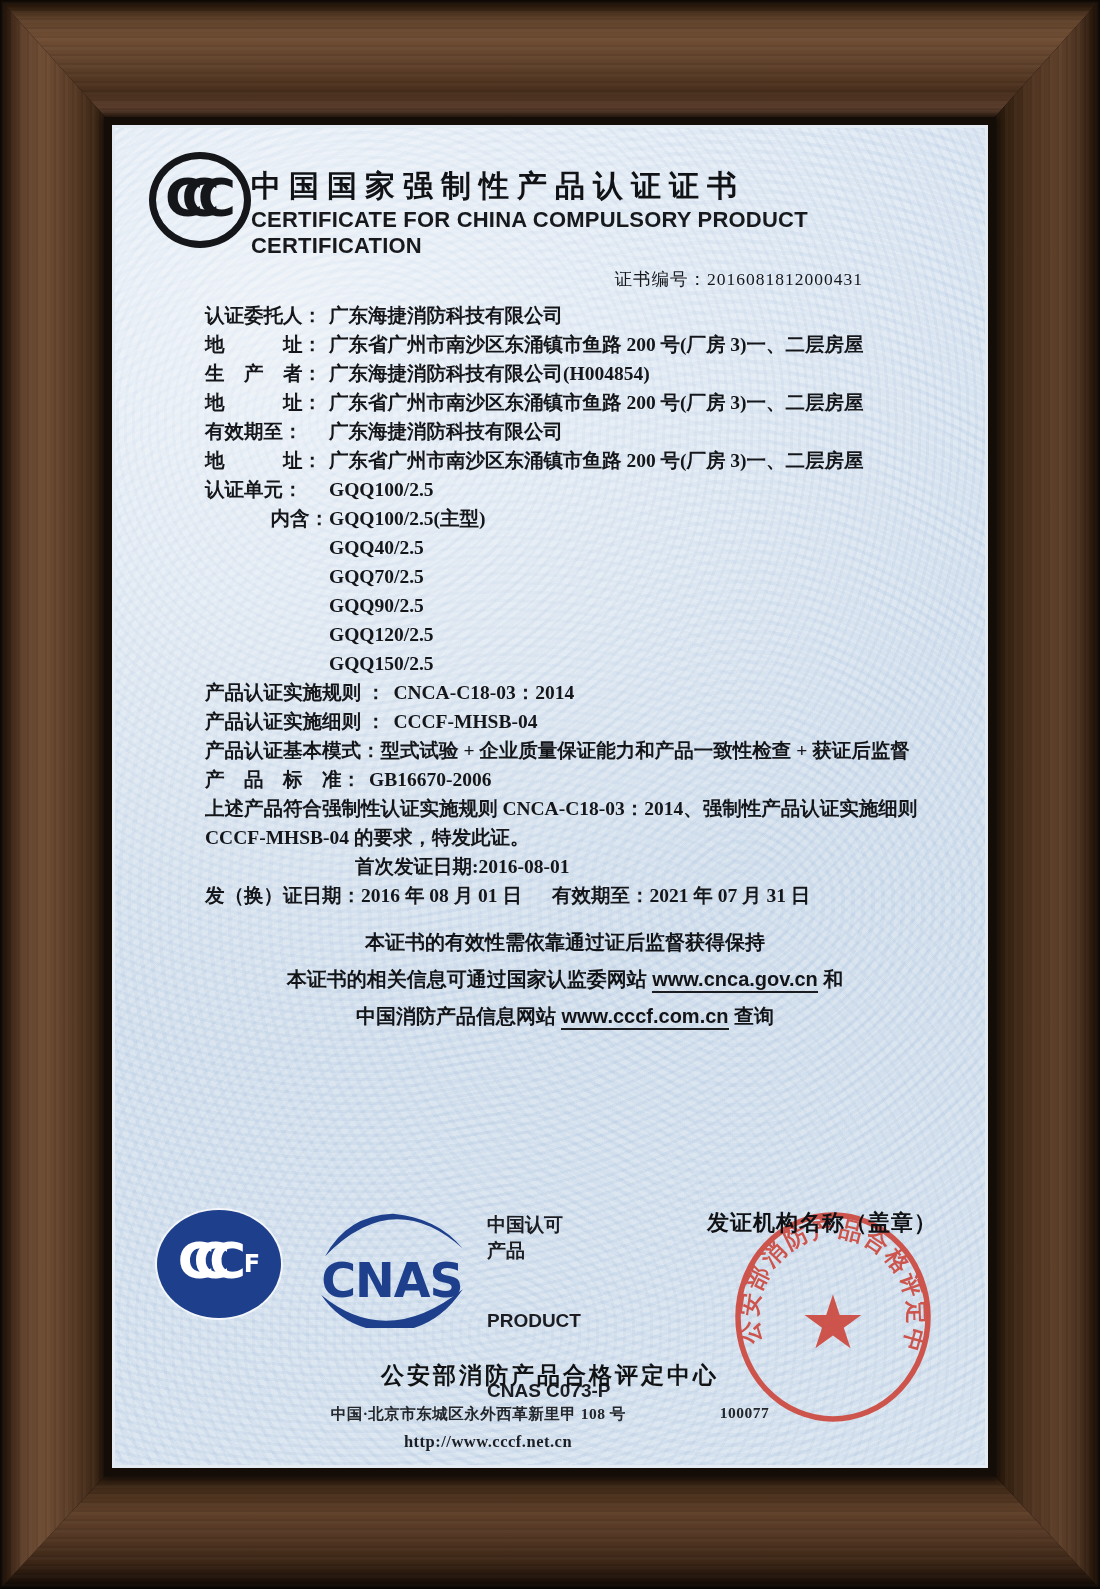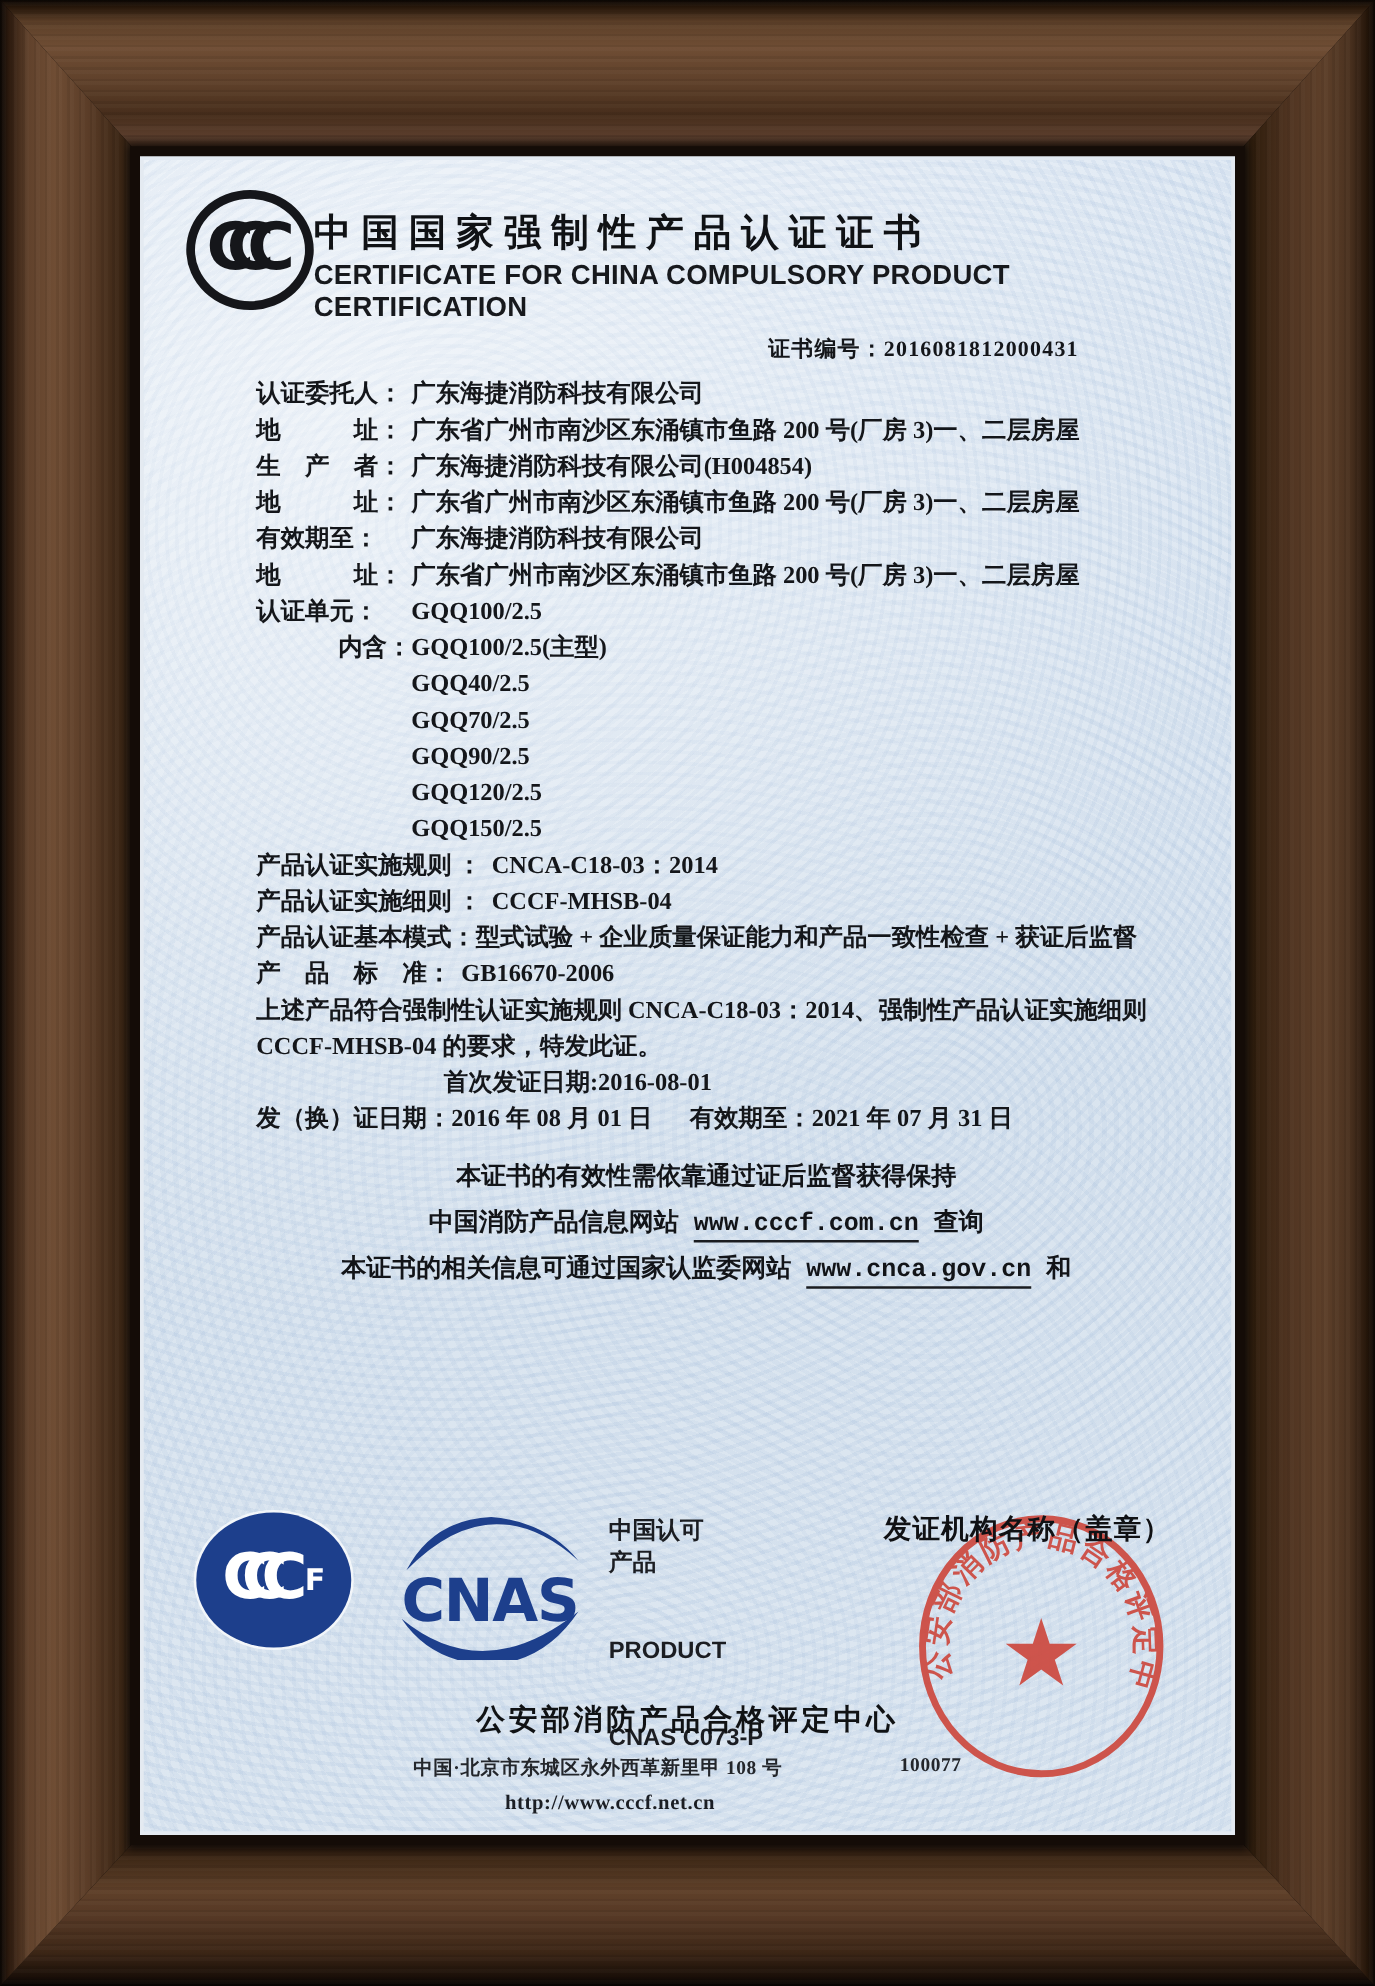--- a/index.html
+++ b/index.html
@@ -54,39 +54,39 @@
     display:flex;align-items:center;justify-content:center;box-sizing:border-box;margin-top:2px;
   }
   .ccc-badge span{
     font-family:"DejaVu Sans","Liberation Sans",sans-serif;font-weight:bold;font-size:52px;
     letter-spacing:-0.42em;padding-right:0.40em;color:#15161a;transform:translateY(-2px);
   }
   .titles{flex:1;text-align:left;padding-top:16px;}
   .title-cn{font-size:30px;font-weight:bold;letter-spacing:8px;color:#101215;}
   .title-en{font-family:"Liberation Sans","DejaVu Sans",sans-serif;font-size:22px;font-weight:600;
     letter-spacing:0.2px;color:#17191d;}
-  .cert-no{font-size:17.5px;font-weight:700;text-align:right;padding-right:122px;margin-top:8px;letter-spacing:1px;}
+  .cert-no{font-size:17.5px;font-weight:400;text-align:right;padding-right:122px;margin-top:8px;letter-spacing:1px;}
 
   
   .content{padding:10px 60px 0 90px;font-size:19.5px;line-height:29px;font-weight:600;}
   .f-row{display:flex;}
   .f-label{flex:0 0 124px;font-weight:700;white-space:nowrap;}
   .f-value{flex:1;}
   .inc-label{flex:0 0 124px;font-weight:700;text-align:right;white-space:nowrap;}
   .model-line{margin-left:124px;}
   .r-row{display:flex;}
   .r-label{font-weight:700;white-space:nowrap;}
   .r-value{margin-left:8px;}
   .mode-p,.statement-p{margin:0;}
   .mode-p b,.statement-p b{font-weight:700;}
   .first-issue{margin:0;padding-left:150px;font-weight:700;}
   .issue-line{margin:0;font-weight:700;}
   .issue-gap{display:inline-block;width:30px;}
 
-  .notices{margin-top:14px;text-align:center;font-family:Liberation Mono, monospace;
+  .notices{margin-top:14px;text-align:center;font-family:Liberation Sans, sans-serif;
     font-weight:700;font-size:20px;line-height:37px;color:#121418;}
   .url{border-bottom:2px solid #1a1c20;padding-bottom:1px;}
 
   
   .cccf-logo{position:absolute;left:42px;top:1082px;width:124px;height:108px;background:#1d3f8c;border-radius:50%;
     display:flex;align-items:center;justify-content:center;box-shadow:0 0 0 2px rgba(255,255,255,0.7);}
   .cccf-logo .c3{font-family:"DejaVu Sans","Liberation Sans",sans-serif;color:#fff;font-weight:bold;font-size:50px;
     letter-spacing:-0.42em;padding-right:0.36em;transform:translateY(-3px);}
   .cccf-logo .f{font-family:"DejaVu Sans","Liberation Sans",sans-serif;color:#fff;font-weight:600;font-size:24px;margin-left:1px;}
   .cnas-logo{position:absolute;left:194px;top:1074px;width:166px;height:126px;}
@@ -185,22 +185,22 @@
       </div>
 
       <p class="statement-p"><b>上述产品符合强制性认证实施规则 CNCA-C18-03：2014、强制性产品认证实施细则 CCCF-MHSB-04 的要求，特发此证。</b></p>
 
       <p class="first-issue">首次发证日期:2016-08-01</p>
 
       <p class="issue-line"><span>发（换）证日期：</span><span>2016 年 08 月 01 日</span><span class="issue-gap"></span><span>有效期至：</span><span>2021 年 07 月 31 日</span></p>
 
       <div class="notices">
         <div>本证书的有效性需依靠通过证后监督获得保持</div>
+        <div><span>本证书的相关信息可通过国家认监委网站 </span><span class="url">www.cnca.gov.cn</span><span> 和</span></div>
         <div><span>中国消防产品信息网站 </span><span class="url">www.cccf.com.cn</span><span> 查询</span></div>
-        <div><span>本证书的相关信息可通过国家认监委网站 </span><span class="url">www.cnca.gov.cn</span><span> 和</span></div>
       </div>
     </div>
 
     <div class="cccf-logo">
       <span class="c3">CCC</span>
       <span class="f">F</span>
     </div>
 
     <svg class="cnas-logo" viewBox="0 0 170 130" xmlns="http://www.w3.org/2000/svg">
       <path d="M16,56 Q86,-16 158,48 Q132,16 86,12 Q38,14 16,56 Z" fill="#1d3f8c"></path>

